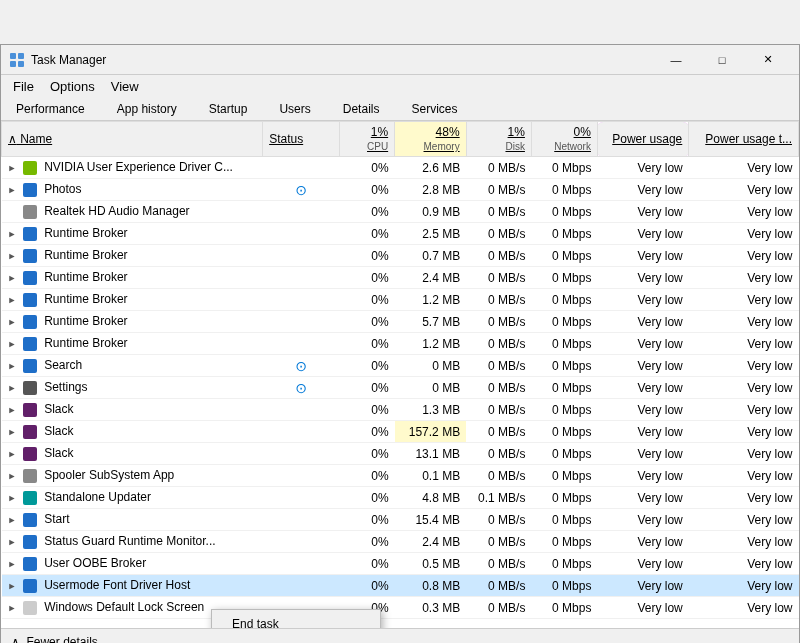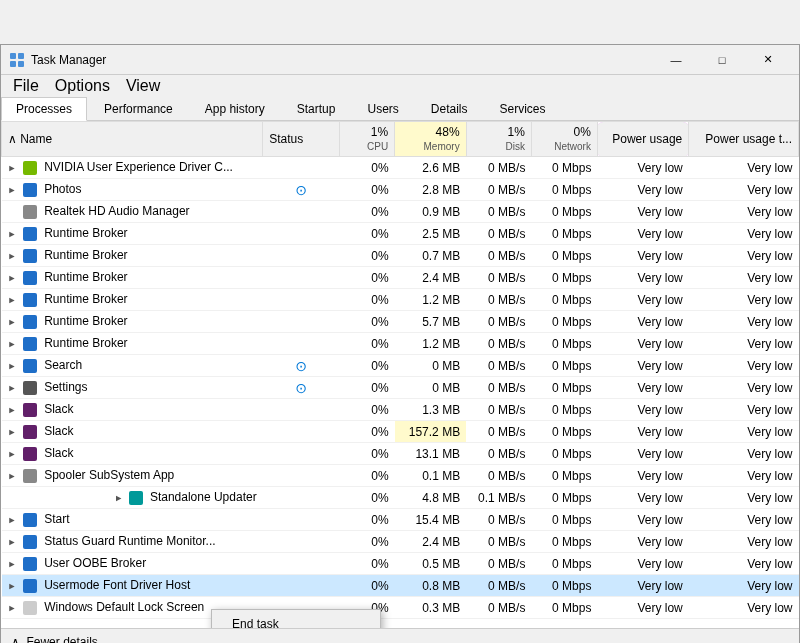--- a/index.html
+++ b/index.html
@@ -57,21 +57,21 @@
     .menu-bar {
       height: 22px;
       display: flex;
       align-items: center;
       padding: 0 4px;
       background: #f0f0f0;
     }
     .menu-item {
       padding: 2px 8px;
       cursor: pointer;
-      font-size: 16px;
+      font-size: 13px;
     }
     .tab-bar {
       display: flex;
       background: #f0f0f0;
       border-bottom: 1px solid #ccc;
       padding: 0;
     }
     .tab {
       padding: 4px 14px;
       cursor: pointer;
@@ -103,20 +103,21 @@
     table {
       width: 100%;
       border-collapse: collapse;
       font-size: 12px;
     }
     thead {
       position: sticky;
       top: 0;
       background: #f0abfc;
       z-index: 5;
+      text-decoration: underline;
     }
     thead tr th {
       border: 1px solid #ddd;
       padding: 3px 6px;
       text-align: left;
       font-weight: normal;
       white-space: nowrap;
       background: #f0f0f0;
     }
     thead tr th.right { text-align: right; }
@@ -221,21 +222,20 @@
     </div>
   </div>
 
   <div class="menu-bar">
     <span class="menu-item">File</span>
     <span class="menu-item">Options</span>
     <span class="menu-item">View</span>
   </div>
 
   <div class="tab-bar">
-    <div class="tab active">Processes</div>
     <div class="tab">Performance</div>
     <div class="tab">App history</div>
     <div class="tab">Startup</div>
     <div class="tab">Users</div>
     <div class="tab">Details</div>
     <div class="tab">Services</div>
   </div>
 
   <div class="content">
     <div class="table-container">
@@ -468,21 +468,21 @@
     </td>
     <td style="text-align:center;"></td>
     <td class="right">0%</td>
     <td class="right" style="background:">0.1 MB</td>
     <td class="right">0 MB/s</td>
     <td class="right">0 Mbps</td>
     <td class="right">Very low</td>
     <td class="right">Very low</td>
   </tr>
             <tr>
-    <td style="padding-left:6px;text-align:right;">
+    <td style="padding-left:6px;">
       <span class="expand-arrow">►</span>
       <span style="display:inline-block;width:14px;height:14px;background:#009999;border-radius:2px;vertical-align:middle;margin-right:4px;"></span>
       <span>Standalone Updater</span>
     </td>
     <td style="text-align:center;"></td>
     <td class="right">0%</td>
     <td class="right" style="background:">4.8 MB</td>
     <td class="right">0.1 MB/s</td>
     <td class="right">0 Mbps</td>
     <td class="right">Very low</td>

